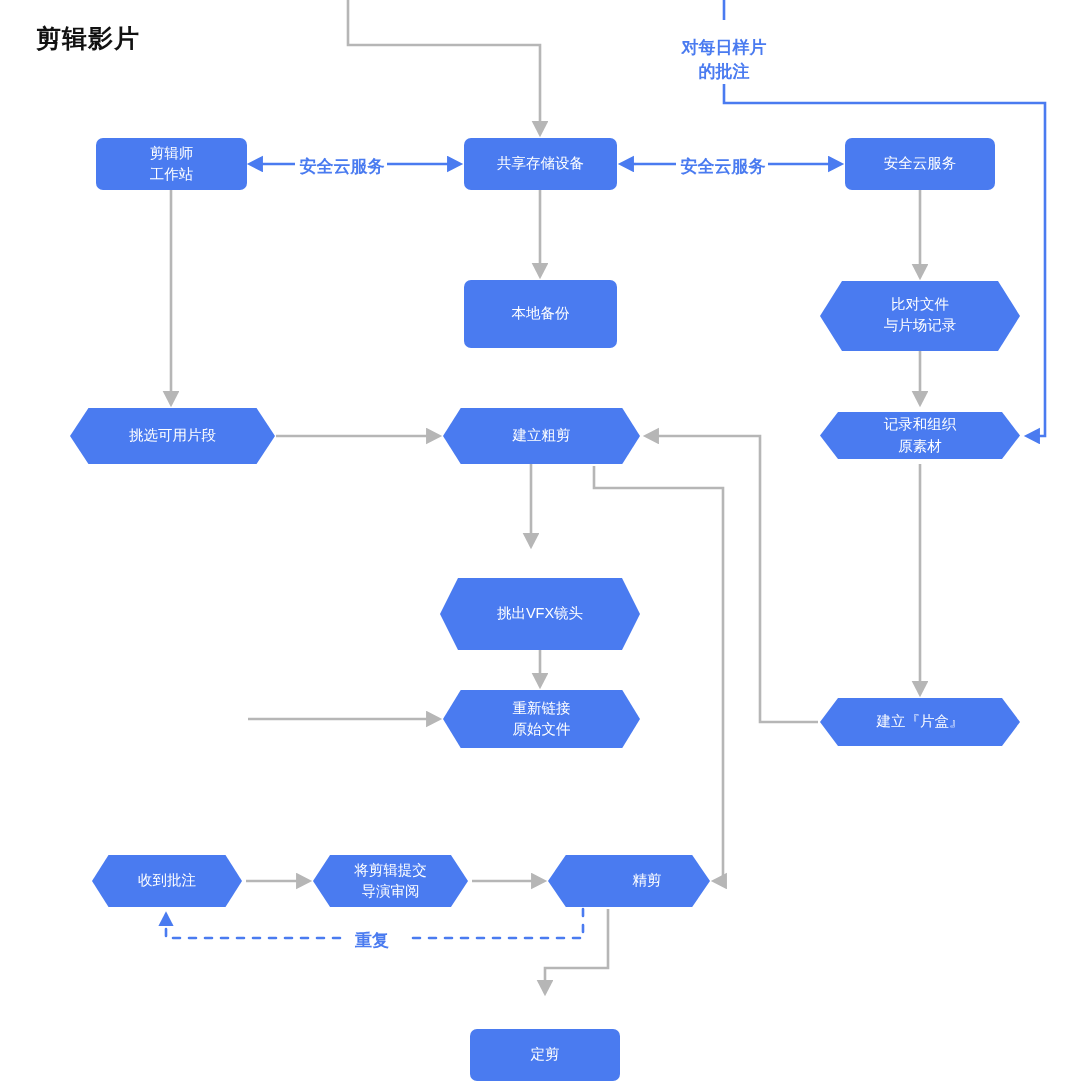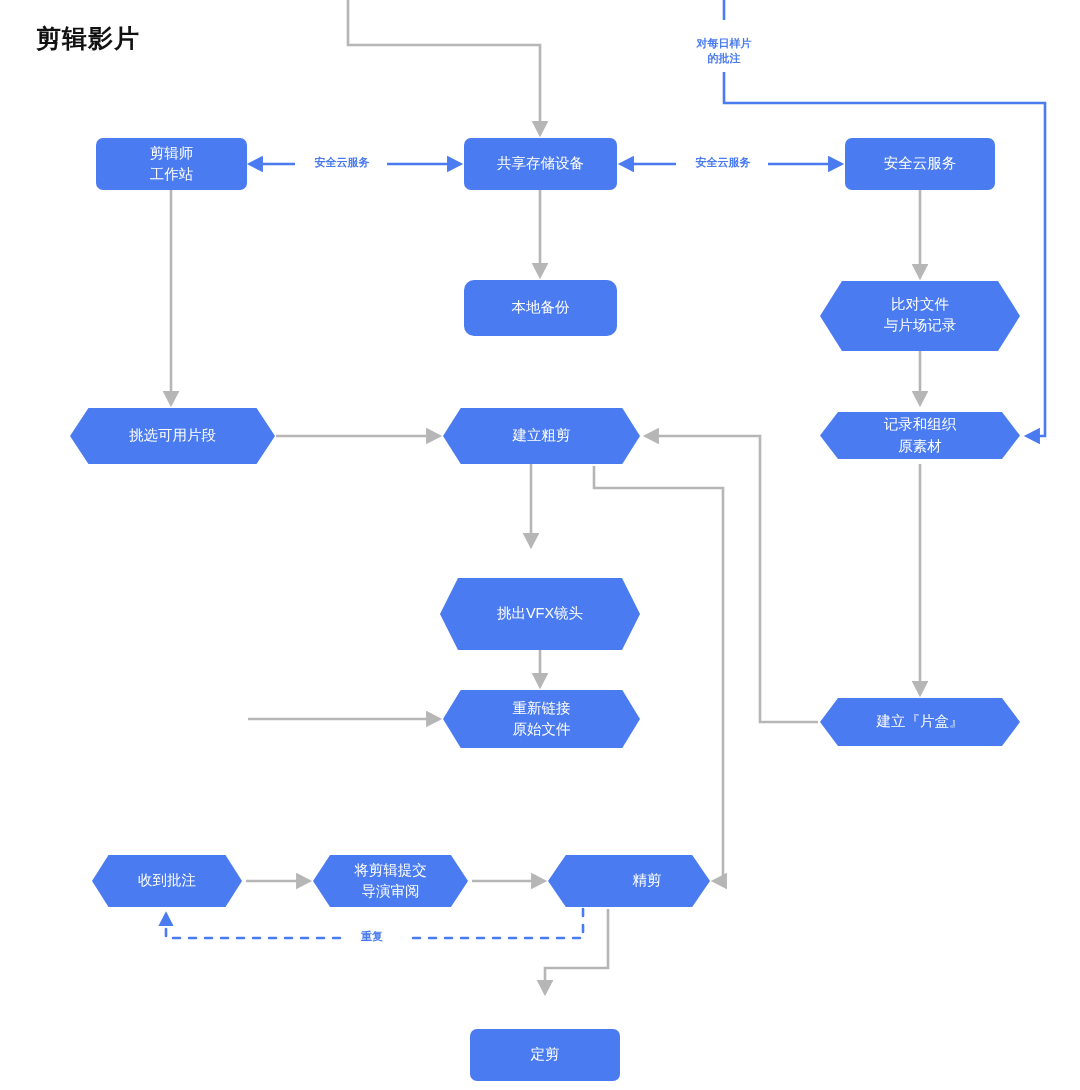--- a/index.html
+++ b/index.html
@@ -22,21 +22,21 @@
     color:#ffffff;font-size:14.5px;line-height:1.45;text-align:center;
     font-weight:500;box-sizing:border-box;
   }
   .rect{background:#4a7bf0;border-radius:7px;}
   .hex{background:#4a7bf0;
     clip-path:polygon(11% 0%,89% 0%,100% 50%,89% 100%,11% 100%,0% 50%);
   }
   .hex.wide{clip-path:polygon(9% 0%,91% 0%,100% 50%,91% 100%,9% 100%,0% 50%);}
 
   .edge-label{
-    position:absolute;color:#4a7bf0;font-size:11px;font-weight:bold;
+    position:absolute;color:#4a7bf0;font-size:17px;font-weight:bold;
     text-align:center;line-height:1.4;white-space:pre-line;background:#fff;
   }
 </style>
 </head>
 <body>
 
 <div id="stage">
 
   <div class="title">剪辑影片</div>
 
@@ -110,21 +110,21 @@
   </div>
 
   <div class="node rect" style="left:464px;top:138px;width:153px;height:52px;">
     <span style="white-space:pre-line;">共享存储设备</span>
   </div>
 
   <div class="node rect" style="left:845px;top:138px;width:150px;height:52px;">
     <span style="white-space:pre-line;">安全云服务</span>
   </div>
 
-  <div class="node rect" style="left:464px;top:280px;width:153px;height:56px;border-radius:10px;">
+  <div class="node rect" style="left:464px;top:280px;width:153px;height:68px;">
     <span style="white-space:pre-line;">本地备份</span>
   </div>
 
   <div class="node hex" style="left:820px;top:281px;width:200px;height:70px;font-family:Liberation Mono, monospace;">
     <span style="white-space:pre-line;">比对文件
 与片场记录</span>
   </div>
 
   <div class="node hex wide" style="left:70px;top:408px;width:205px;height:56px;">
     <span style="white-space:pre-line;">挑选可用片段</span>

